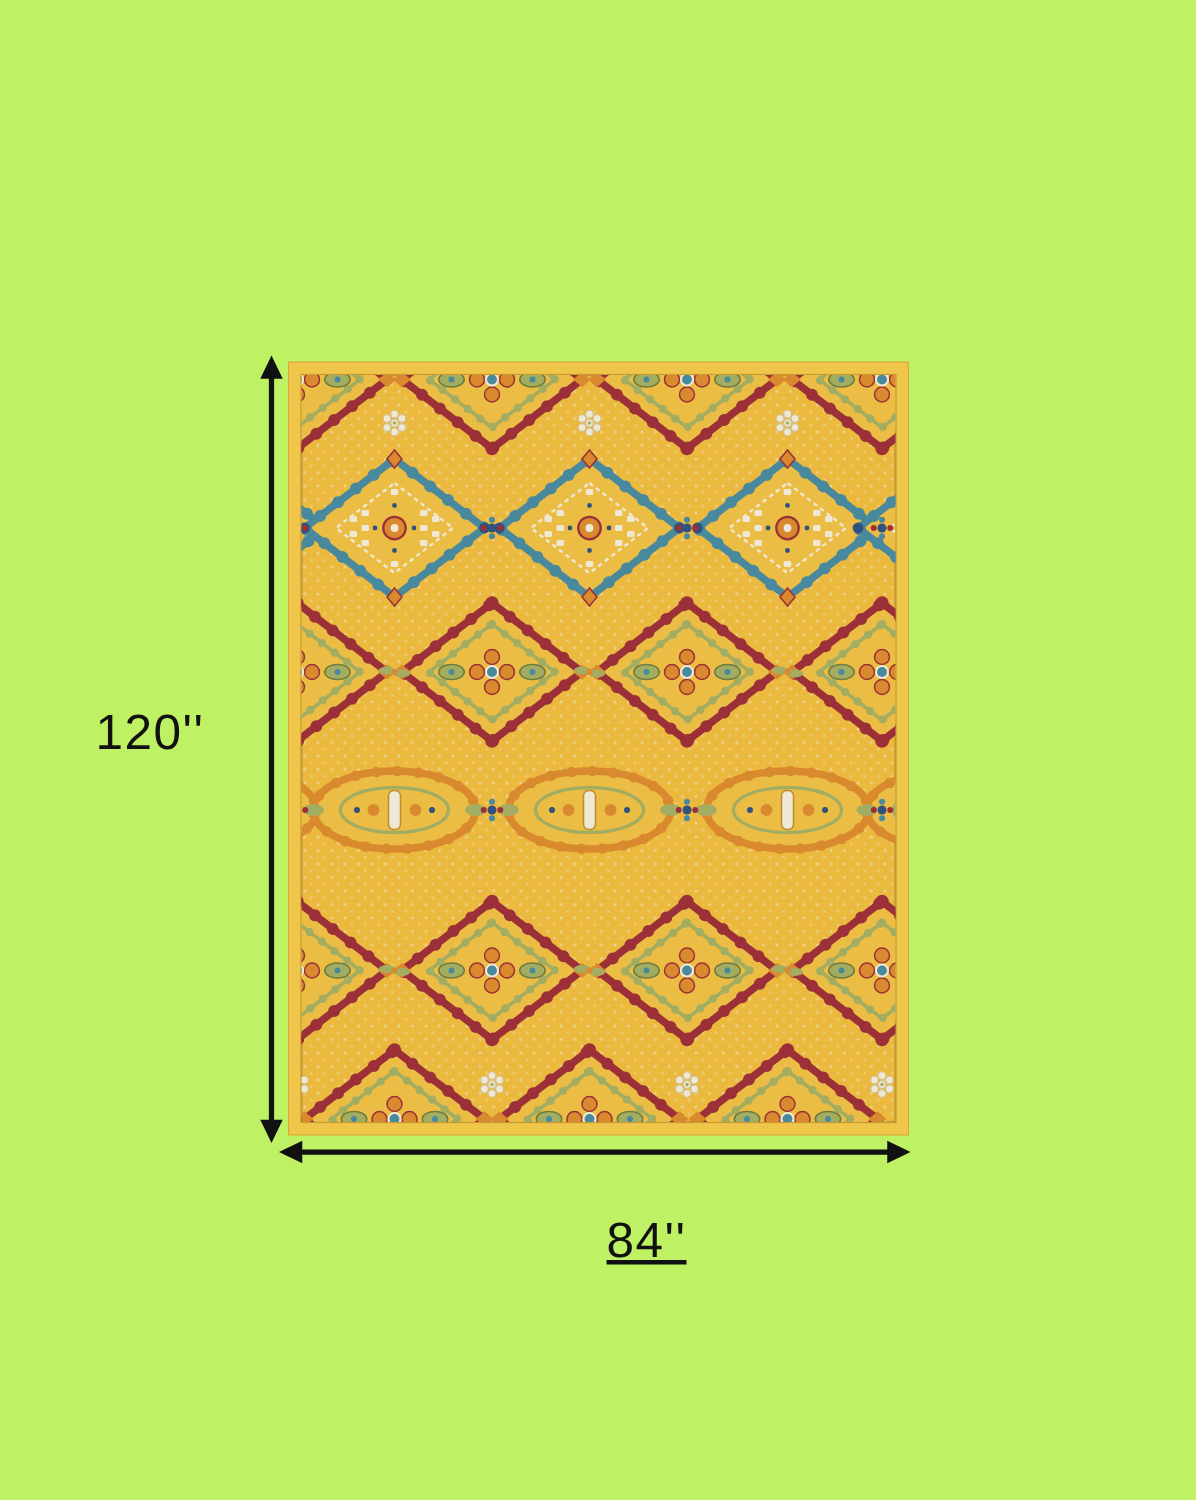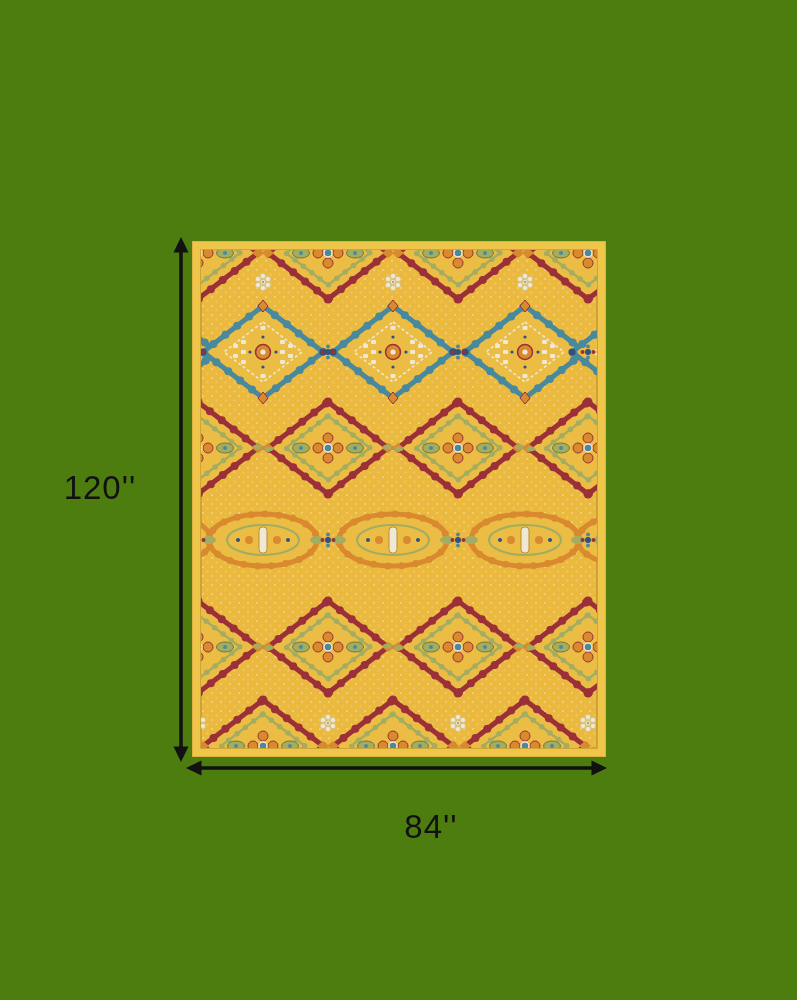--- a/index.html
+++ b/index.html
@@ -2,32 +2,32 @@
 <html style="--band-gold: #EFC649; --field-gold: #EBB93E; --medallion-gold: #ECBD44; --teal: #48899E; --maroon: #9B3038; --orange: #D98A2E; --sage: #A3AD62; --navy: #31517E; --cream: #EFE8D4; --outline: #C59A33; --ink: #111111;"><head>
 <meta charset="utf-8">
 <style>
   :root{
     --band-gold:#EFC649; --field-gold:#EBB93E; --medallion-gold:#ECBD44;
     --teal:#48899E; --maroon:#9B3038; --orange:#D98A2E; --sage:#A3AD62;
     --navy:#31517E; --cream:#EFE8D4; --outline:#C59A33; --ink:#111111;
   }
   html,body{margin:0;padding:0;background:#fff;}
   .stage{
-    position:relative;width:797px;height:1000px;background:#4d7c0f;overflow:hidden;
+    position:relative;width:797px;height:1000px;background:#bef264;overflow:hidden;
     font-family:"Liberation Sans", sans-serif;
   }
   .rug{position:absolute;left:192px;top:241px;width:414px;height:516px;}
   .v-arrow{position:absolute;left:172px;top:236px;}
   .h-arrow{position:absolute;left:185px;top:759px;}
   .dim-label{
     position:absolute;color:var(--ink);font-size:33px;letter-spacing:1px;
     text-align:center;line-height:38px;white-space:nowrap;
   }
   .dim-label.height{left:35px;top:469px;width:130px;}
-  .dim-label.width{left:366px;top:808px;width:130px;}
+  .dim-label.width{left:366px;top:808px;width:130px;text-decoration:underline;}
   
   .fBand{fill:var(--band-gold)} .fField{fill:var(--field-gold)} .fGold{fill:var(--medallion-gold)}
   .fTeal{fill:var(--teal)} .fMaroon{fill:var(--maroon)} .fOrange{fill:var(--orange)}
   .fSage{fill:var(--sage)} .fNavy{fill:var(--navy)} .fCream{fill:var(--cream)} .fNone{fill:none}
   .sTeal{stroke:var(--teal)} .sMaroon{stroke:var(--maroon)} .sOrange{stroke:var(--orange)}
   .sSage{stroke:var(--sage)} .sCream{stroke:var(--cream)}
   .sOutline{stroke:var(--outline)} .sOliv{stroke:#6E7B3A} .sGoldDk{stroke:#B98D2E}
   .ink{fill:var(--ink)} .inkStroke{stroke:var(--ink)}
 </style>
 </head>

